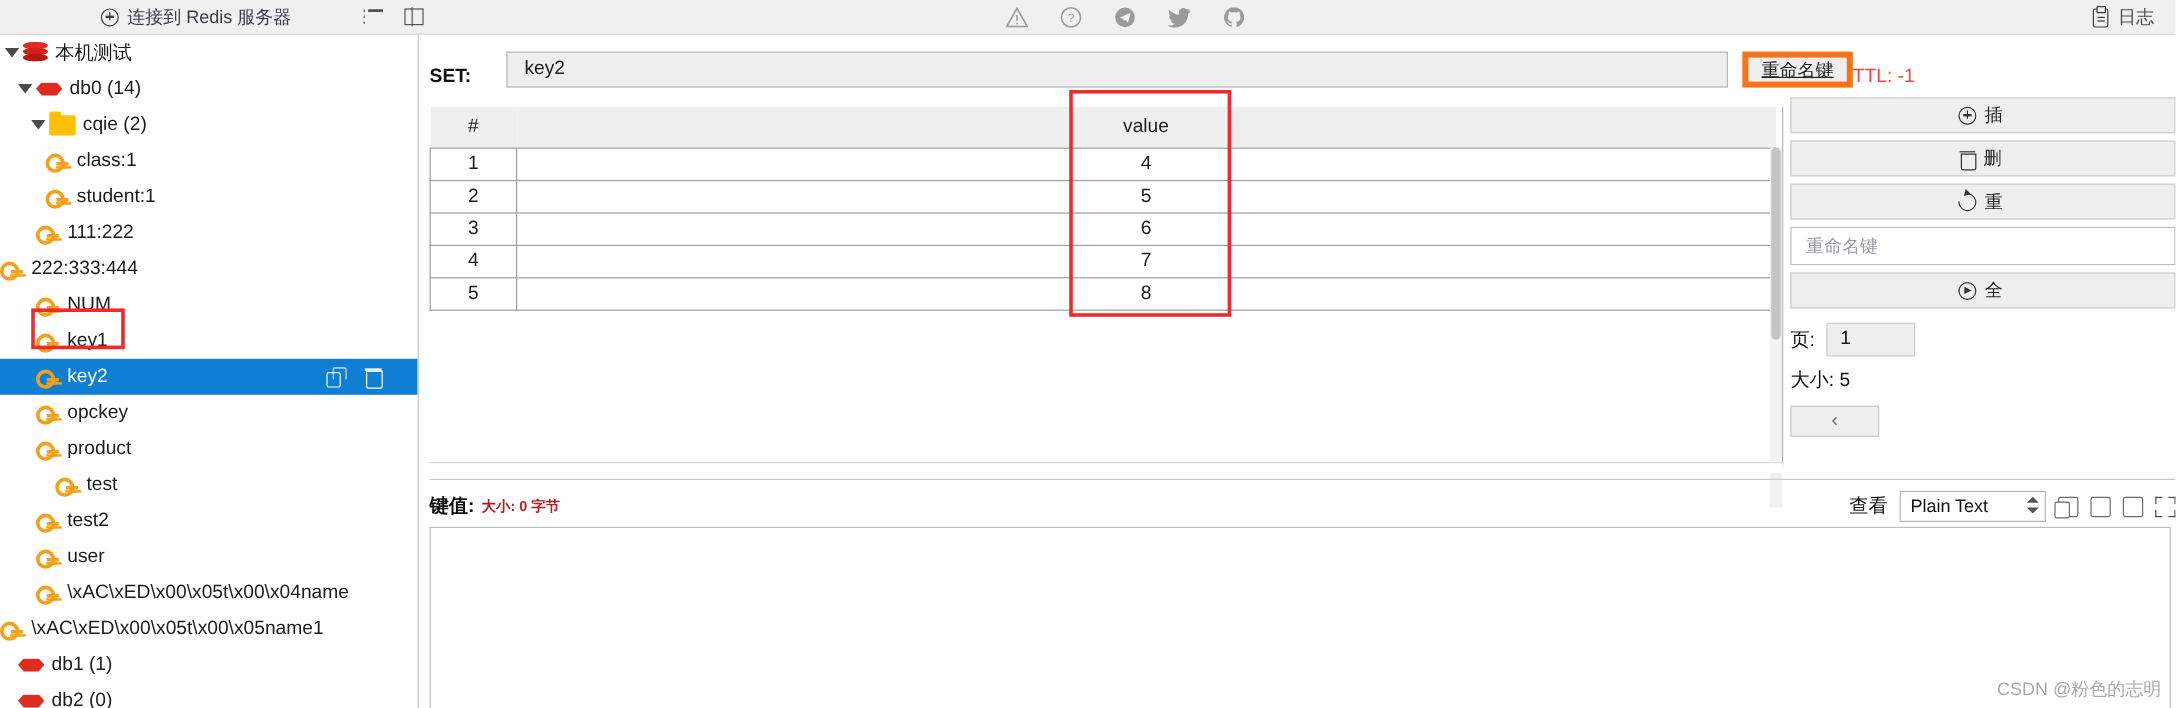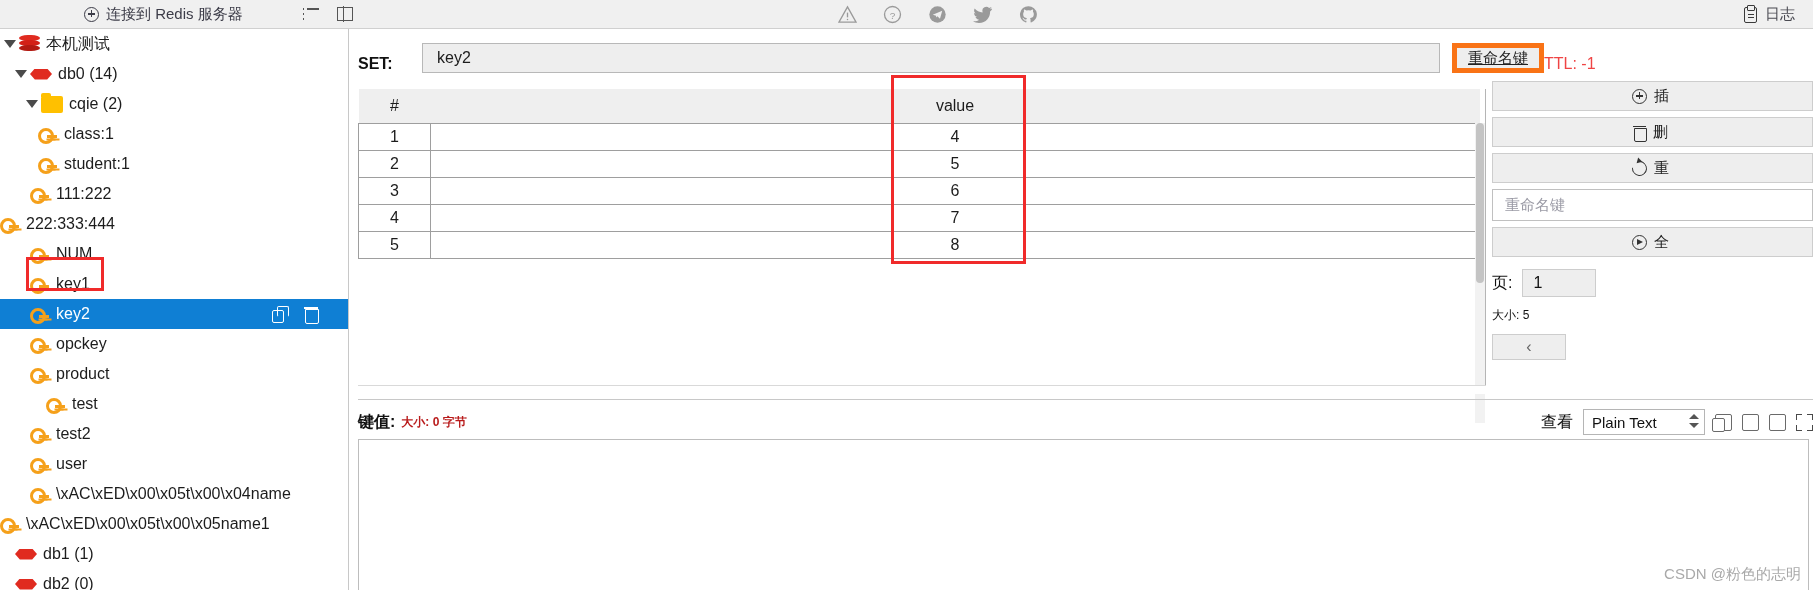--- a/index.html
+++ b/index.html
@@ -246,21 +246,21 @@
     content: ""; position: absolute; right: -1px; top: -2px;
     border-left: 5px solid #333; border-top: 3px solid transparent; border-bottom: 3px solid transparent;
     transform: rotate(55deg);
   }
 
   .pagerow { display: flex; align-items: center; gap: 10px; font-size: 16px; color: #111; margin-top: 12px; }
   .pagebox {
     width: 74px; height: 28px; background: #eeeeee; border: 1px solid #cdcdcd;
     display: flex; align-items: center; padding-left: 10px; font-size: 16px; color: #111;
   }
-  .sizerow { display: flex; align-items: center; gap: 10px; font-size: 12px; color: #111; margin-top: 10px; }
+  .sizerow { display: flex; align-items: center; gap: 10px; font-size: 16px; color: #111; margin-top: 10px; }
   .navbtn {
     width: 74px; height: 26px; background: #eeeeee; border: 1px solid #cdcdcd;
     display: flex; align-items: center; justify-content: center; color: #666; font-size: 16px;
     margin-top: 10px;
   }
 
   
   .divider { position: absolute; left: 8px; top: 362px; width: 1455px; height: 1px; background: #c8c8c8; }
   .valuebar {
     position: absolute; left: 8px; top: 371px; width: 1455px; height: 28px;

